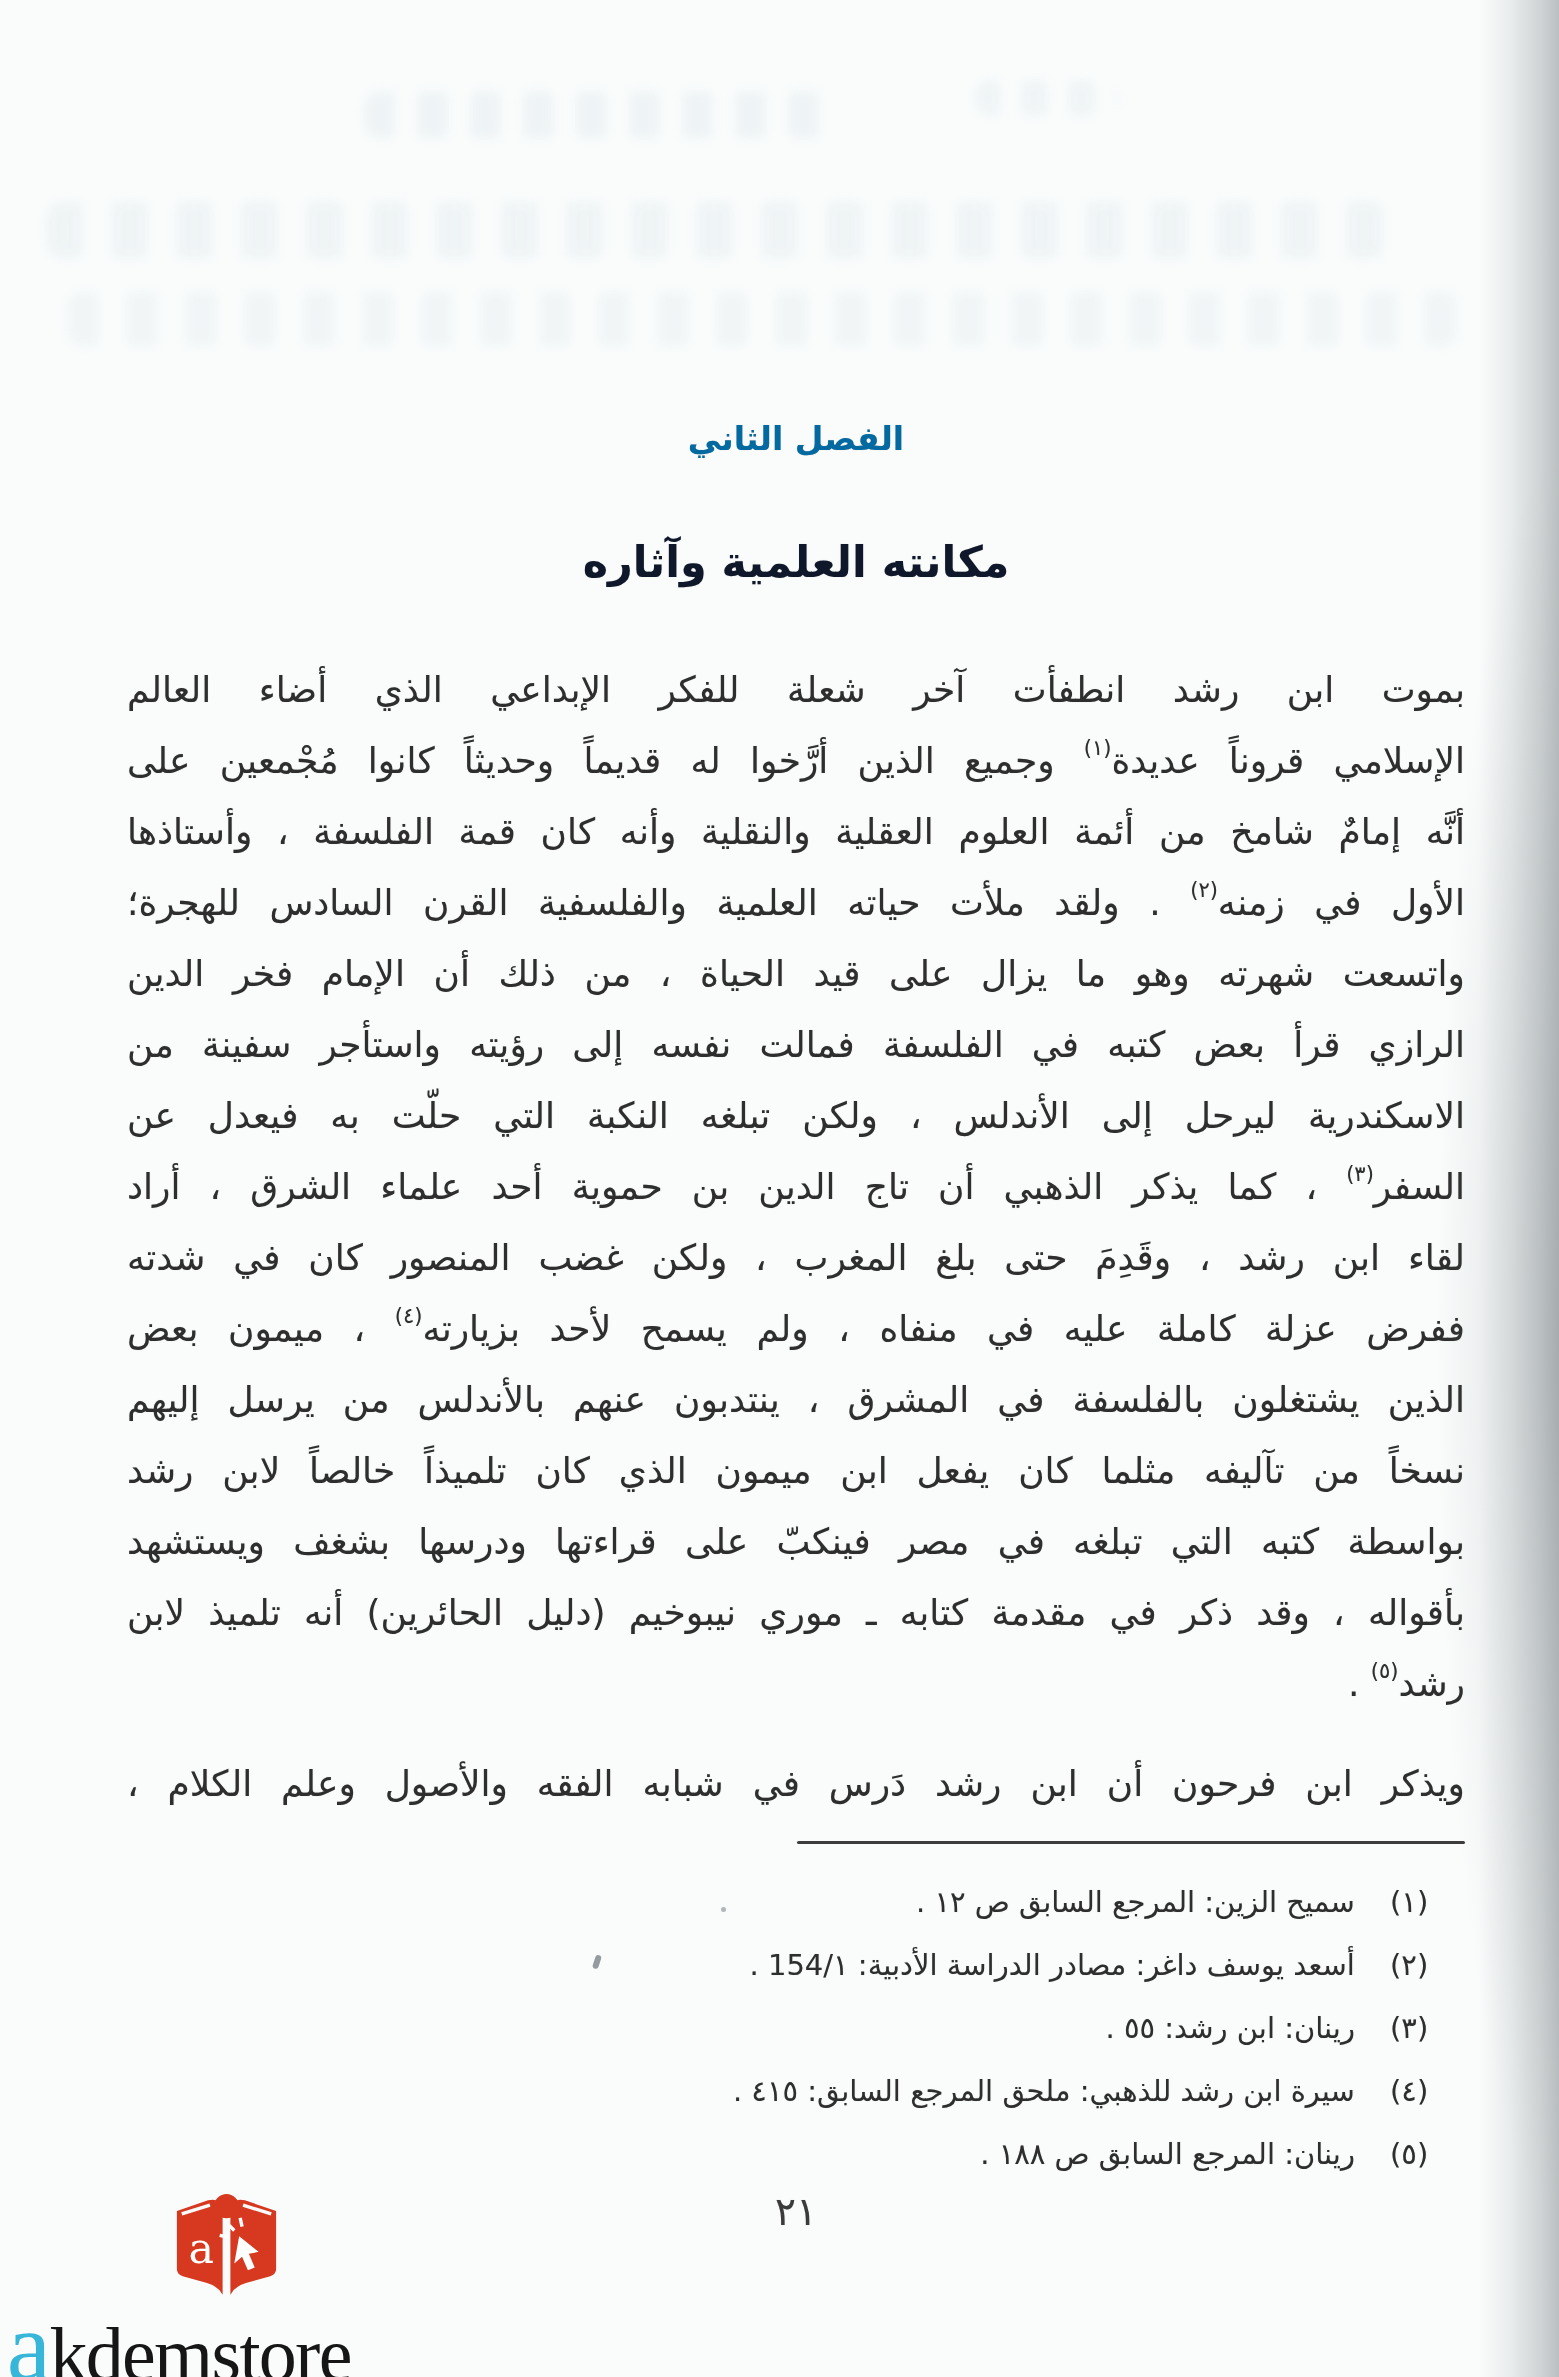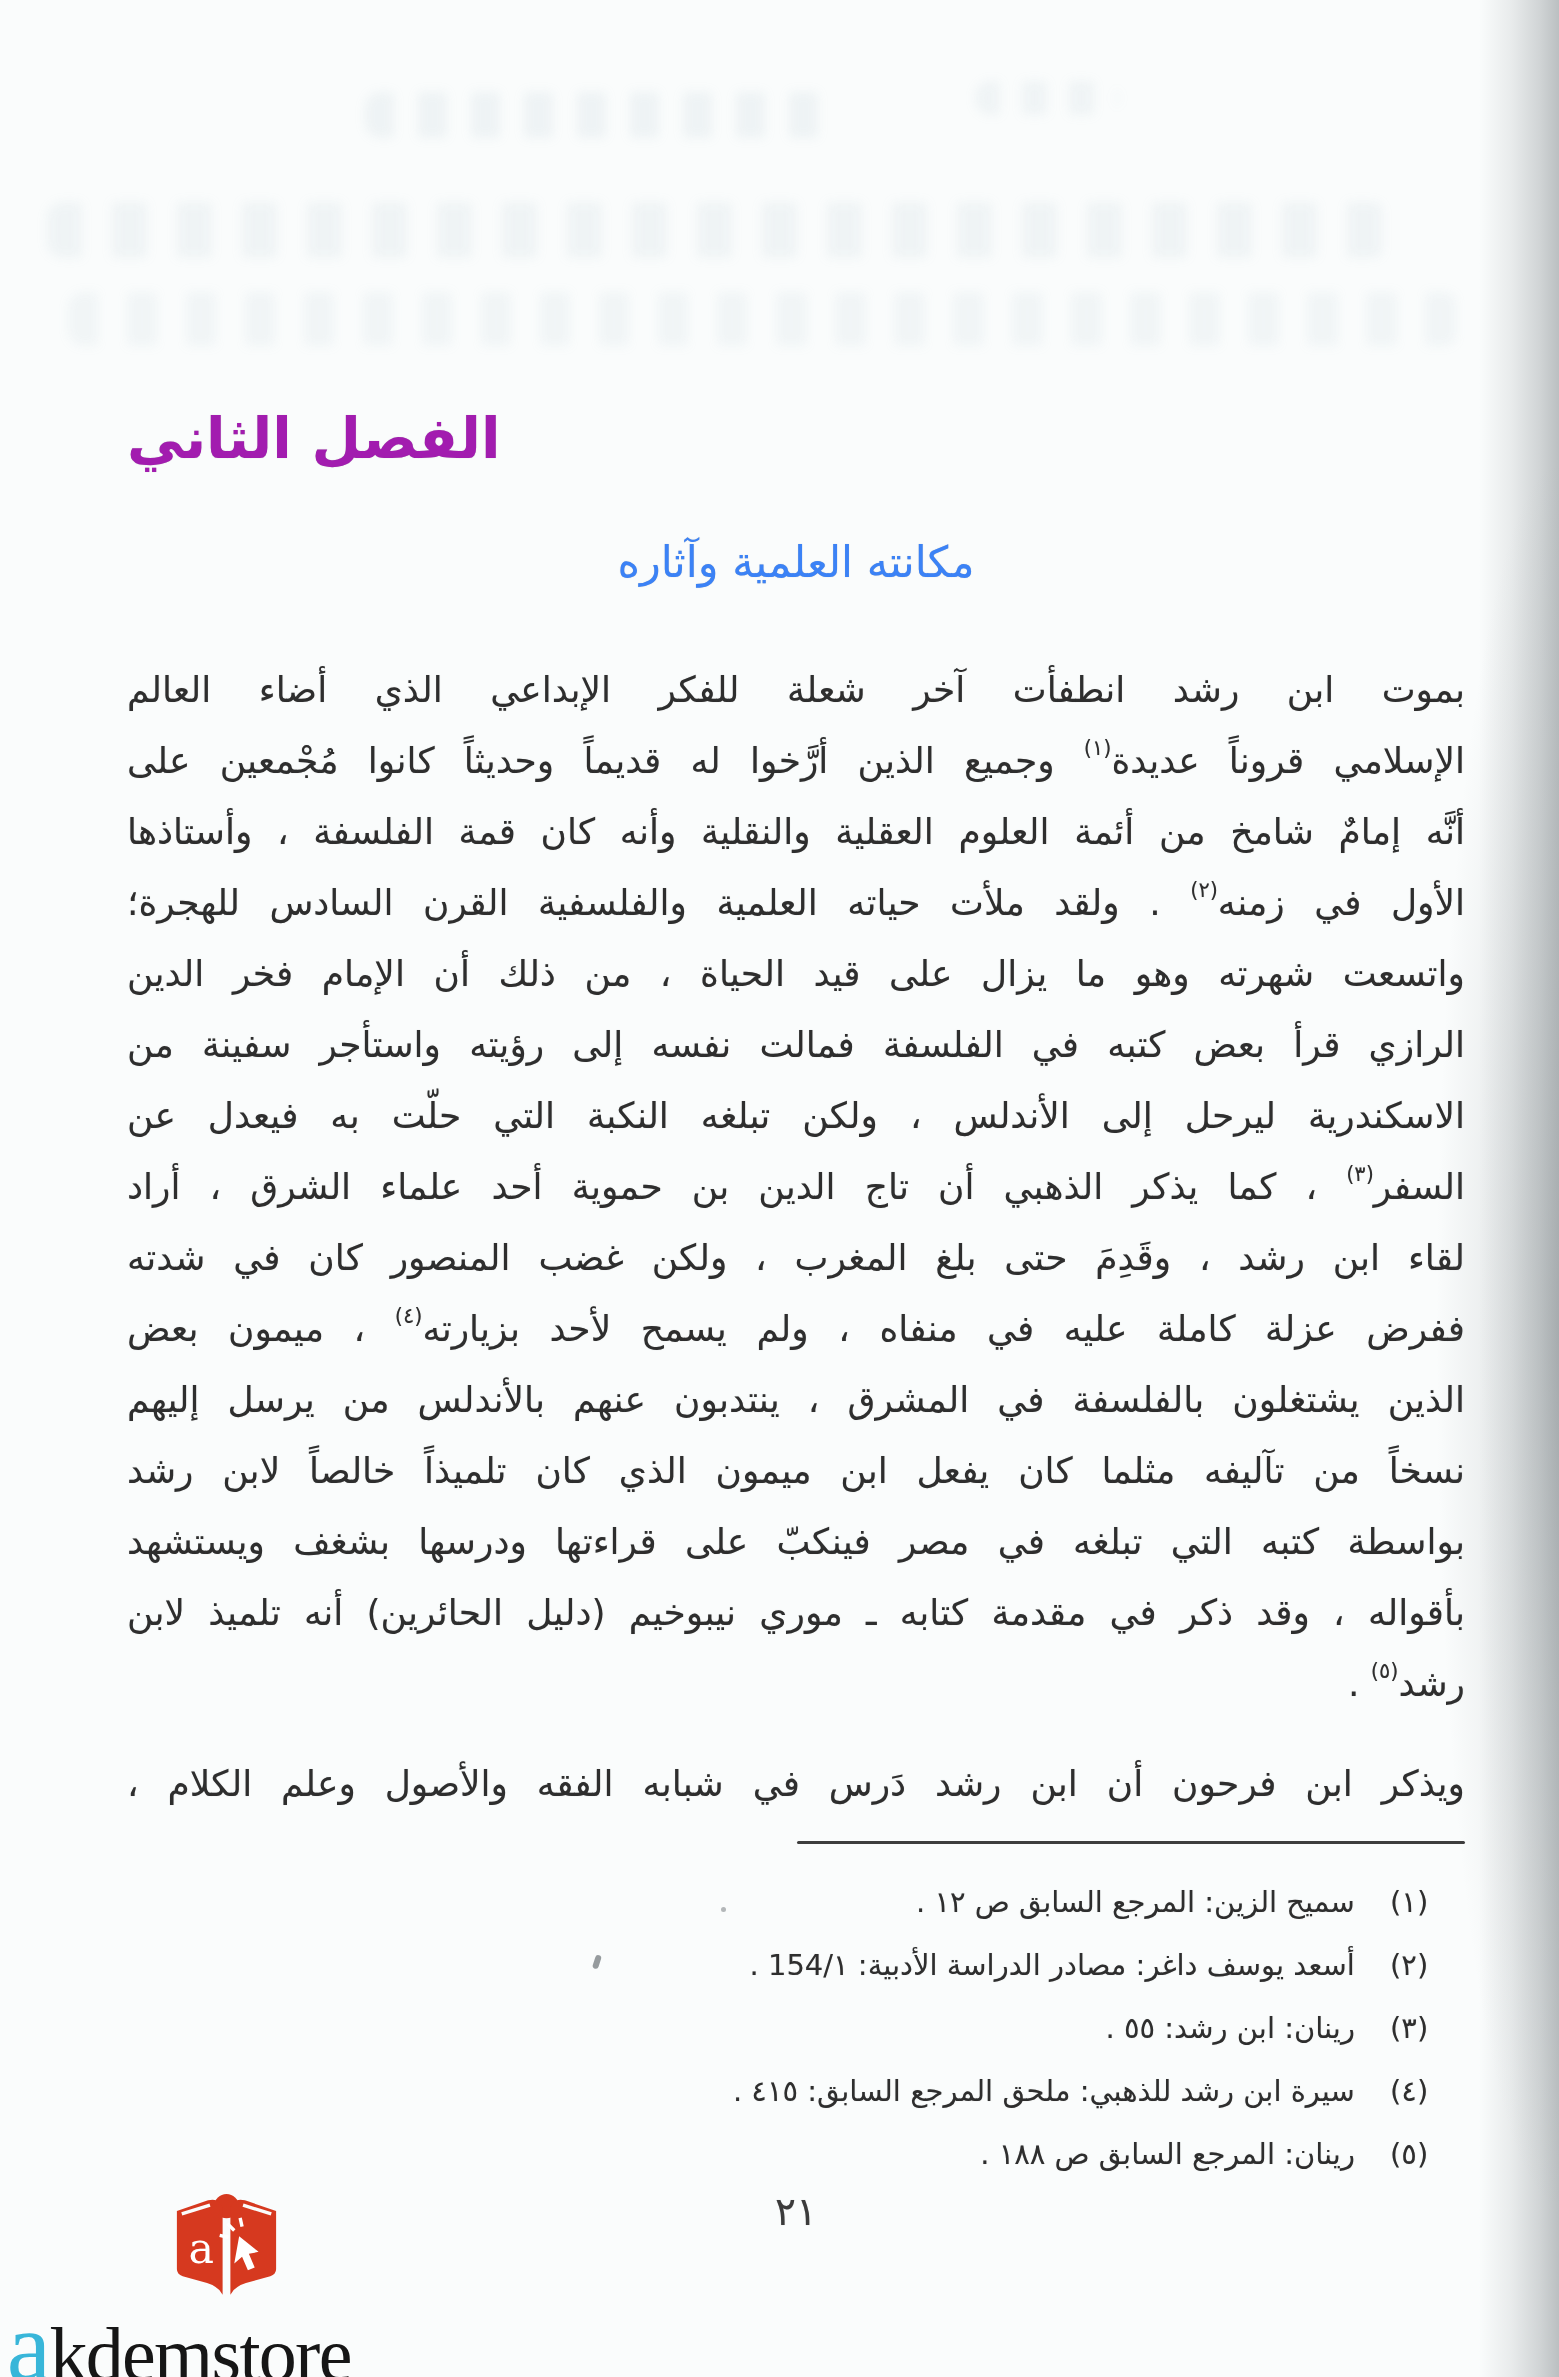--- a/index.html
+++ b/index.html
@@ -25,24 +25,24 @@
   .edge{position:absolute;top:0;bottom:0;right:0;width:81px;pointer-events:none;
     background:linear-gradient(to right,rgba(125,132,136,0),rgba(125,132,136,.14) 40%,rgba(112,120,124,.30) 75%,rgba(104,112,116,.44));}
   .edge2{position:absolute;top:102px;bottom:34px;right:0;width:127px;pointer-events:none;
     background:radial-gradient(ellipse 150% 60% at 100% 55%,rgba(118,126,130,.28),rgba(118,126,130,0) 65%);}
 
   .content{
     position:absolute;left:127px;right:95px;top:0;
     direction:rtl;color:#2e2e2e;
     text-shadow:0 0 0.8px rgba(60,60,60,.35);
   }
-  h1.title{margin:407px 0 0 0;font-size:57px;line-height:63px;font-weight:bold;
-    text-align:left;color:#a21caf;}
-  h2.subtitle{margin:64px 0 0 0;font-size:43px;line-height:56px;font-weight:normal;
-    text-align:center;color:#3b82f6;}
+  h1.title{margin:407px 0 0 0;font-size:33px;line-height:63px;font-weight:bold;
+    text-align:center;color:#0369a1;}
+  h2.subtitle{margin:64px 0 0 0;font-size:43px;line-height:56px;font-weight:bold;
+    text-align:center;color:#0f172a;}
 
   .para1{margin-top:64px;}
   .line{
     font-size:36px;line-height:71px;height:71px;overflow:hidden;
     text-align:justify;text-align-last:justify;white-space:nowrap;
   }
   .line.short{text-align-last:right;white-space:normal;}
   sup.fnref{font-size:21px;line-height:0;vertical-align:18px;letter-spacing:-0.8px;}
 
   .para2{margin-top:29px;}

